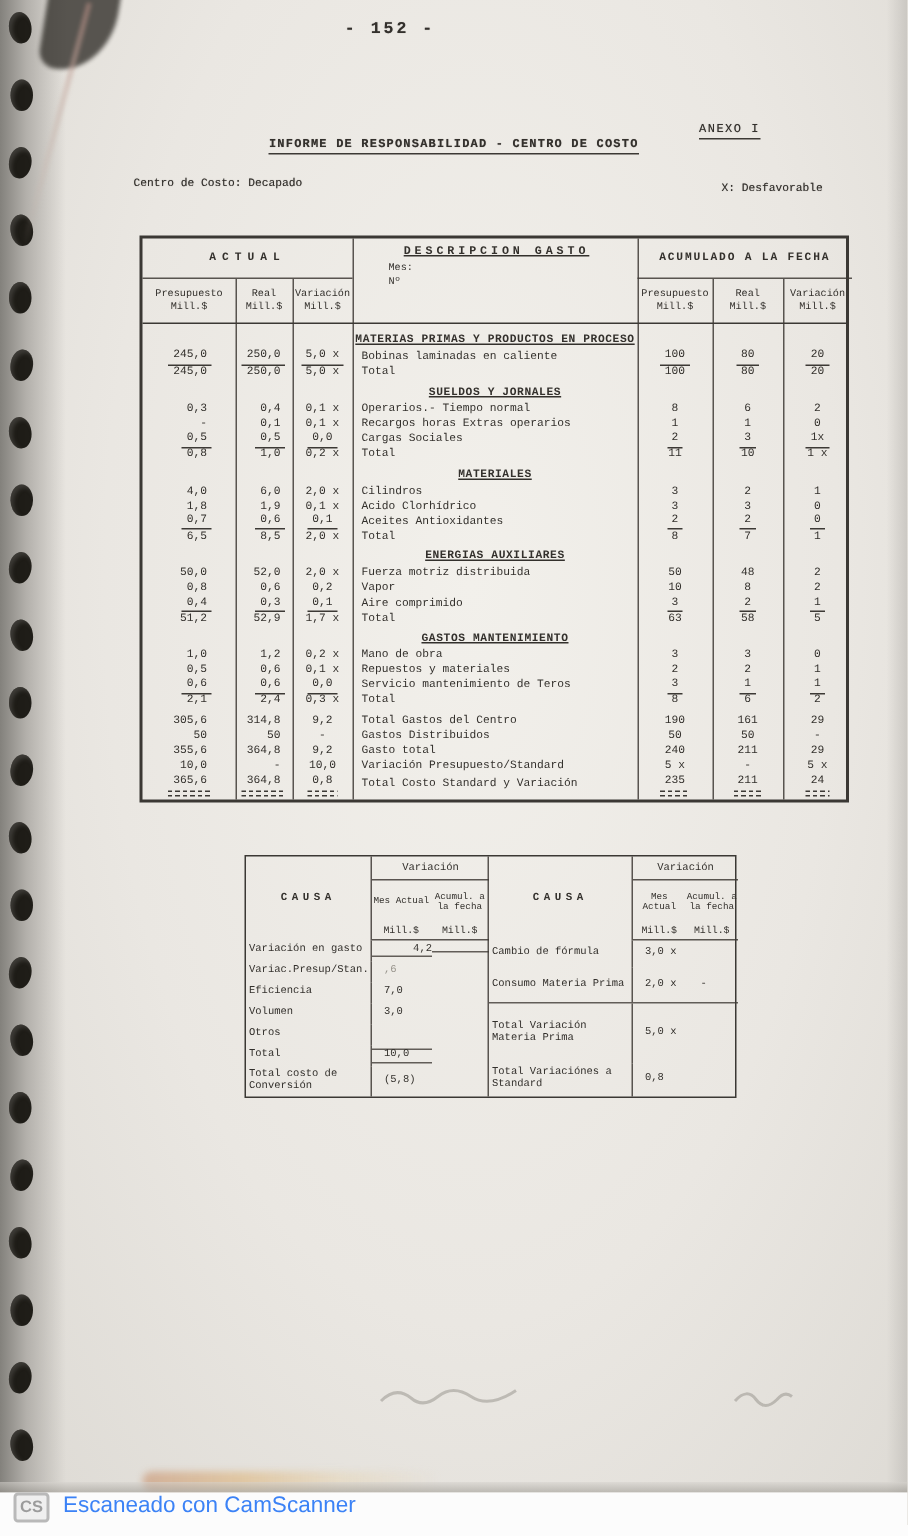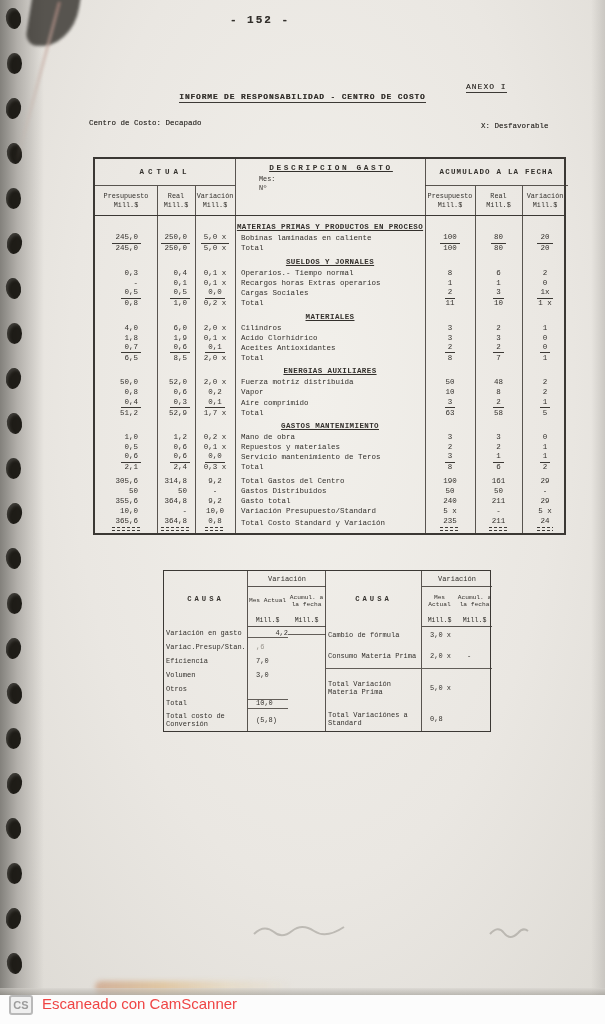--- a/index.html
+++ b/index.html
@@ -114,21 +114,21 @@
   .smudge { position:absolute; left:95px; top:981px; width:198px; height:13px; border-radius:6px;
             background:linear-gradient(90deg, rgba(187,108,58,.4), rgba(219,163,86,.42), rgba(231,203,150,.28), rgba(231,203,150,0));
             filter:blur(2.5px); }
   .scanedge { position:absolute; left:0; right:0; bottom:29px; height:7px;
               background:linear-gradient(#d6d3ce, #99968f); opacity:.55; }
   .csbar { position:absolute; left:0; right:0; bottom:0; height:29px; background:#fcfcfc;
            display:flex; gap:9px; padding-left:9px;
            font-family:"Liberation Sans","DejaVu Sans",sans-serif; }
   .cslogo { width:24px; height:20px; border:2px solid #b9b9b9; border-radius:3px; background:#efefef;
             color:#9c9c9c; font-weight:bold; font-size:11px; display:flex; align-items:center; justify-content:center; }
-  .cstext { color:#ef4444; font-size:15px; }
+  .cstext { color:#3b82f6; font-size:15px; }
 </style>
 </head>
 <body>
 
 <div class="paper"></div>
 <div class="left-strip"></div>
 <div id="holes">
     <div class="hole" style="left: 6px; top: 8px; transform: rotate(-8deg);"></div>
     <div class="hole" style="left: 7px; top: 53px; transform: rotate(0deg);"></div>
     <div class="hole" style="left: 6px; top: 98px; transform: rotate(8deg);"></div>

